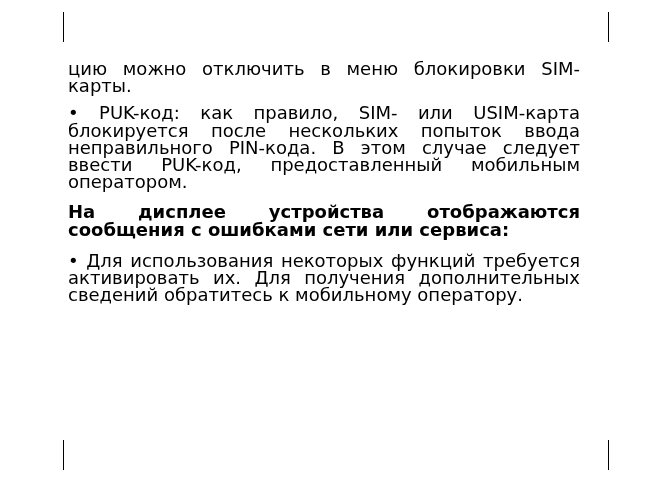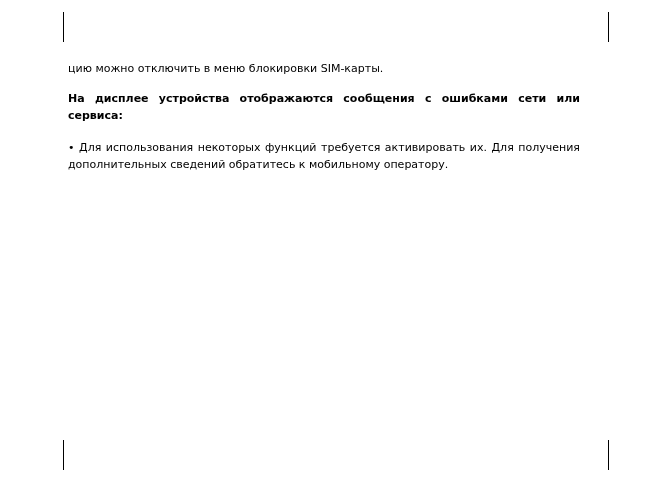--- a/index.html
+++ b/index.html
@@ -29,21 +29,21 @@
 
   .page {
     position: absolute;
     left: 68px;
     top: 60px;
     width: 512px;
   }
 
   p {
     margin: 0 0 9px 0;
-    font-size: 11px;
+    font-size: 18px;
     line-height: 17.2px;
     text-align: justify;
     text-justify: inter-word;
     letter-spacing: 0px;
   }
 
   p.first {
     margin-bottom: 10px;
   }
 
@@ -67,20 +67,21 @@
 
 <div class="crop-mark crop-tl"></div>
 <div class="crop-mark crop-tr"></div>
 <div class="crop-mark crop-bl"></div>
 <div class="crop-mark crop-br"></div>
 
 <div class="page">
 
   <p class="first">цию можно отключить в меню блокировки SIM-карты.</p>
 
+  <p class="bullet">• PUK-код: как правило, SIM- или USIM-карта блокируется после нескольких попыток ввода неправильного PIN-кода. В этом случае следует ввести PUK-код, предоставленный мобильным оператором.</p>
 
 
   <p class="heading">На дисплее устройства отображаются сообщения с ошибками сети или сервиса:</p>
 
 
   <p class="bullet spaced-top">• Для использования некоторых функций требуется активировать их. Для получения дополнительных сведений обратитесь к мобильному оператору.</p>
 
 </div>
 
 </body></html>

